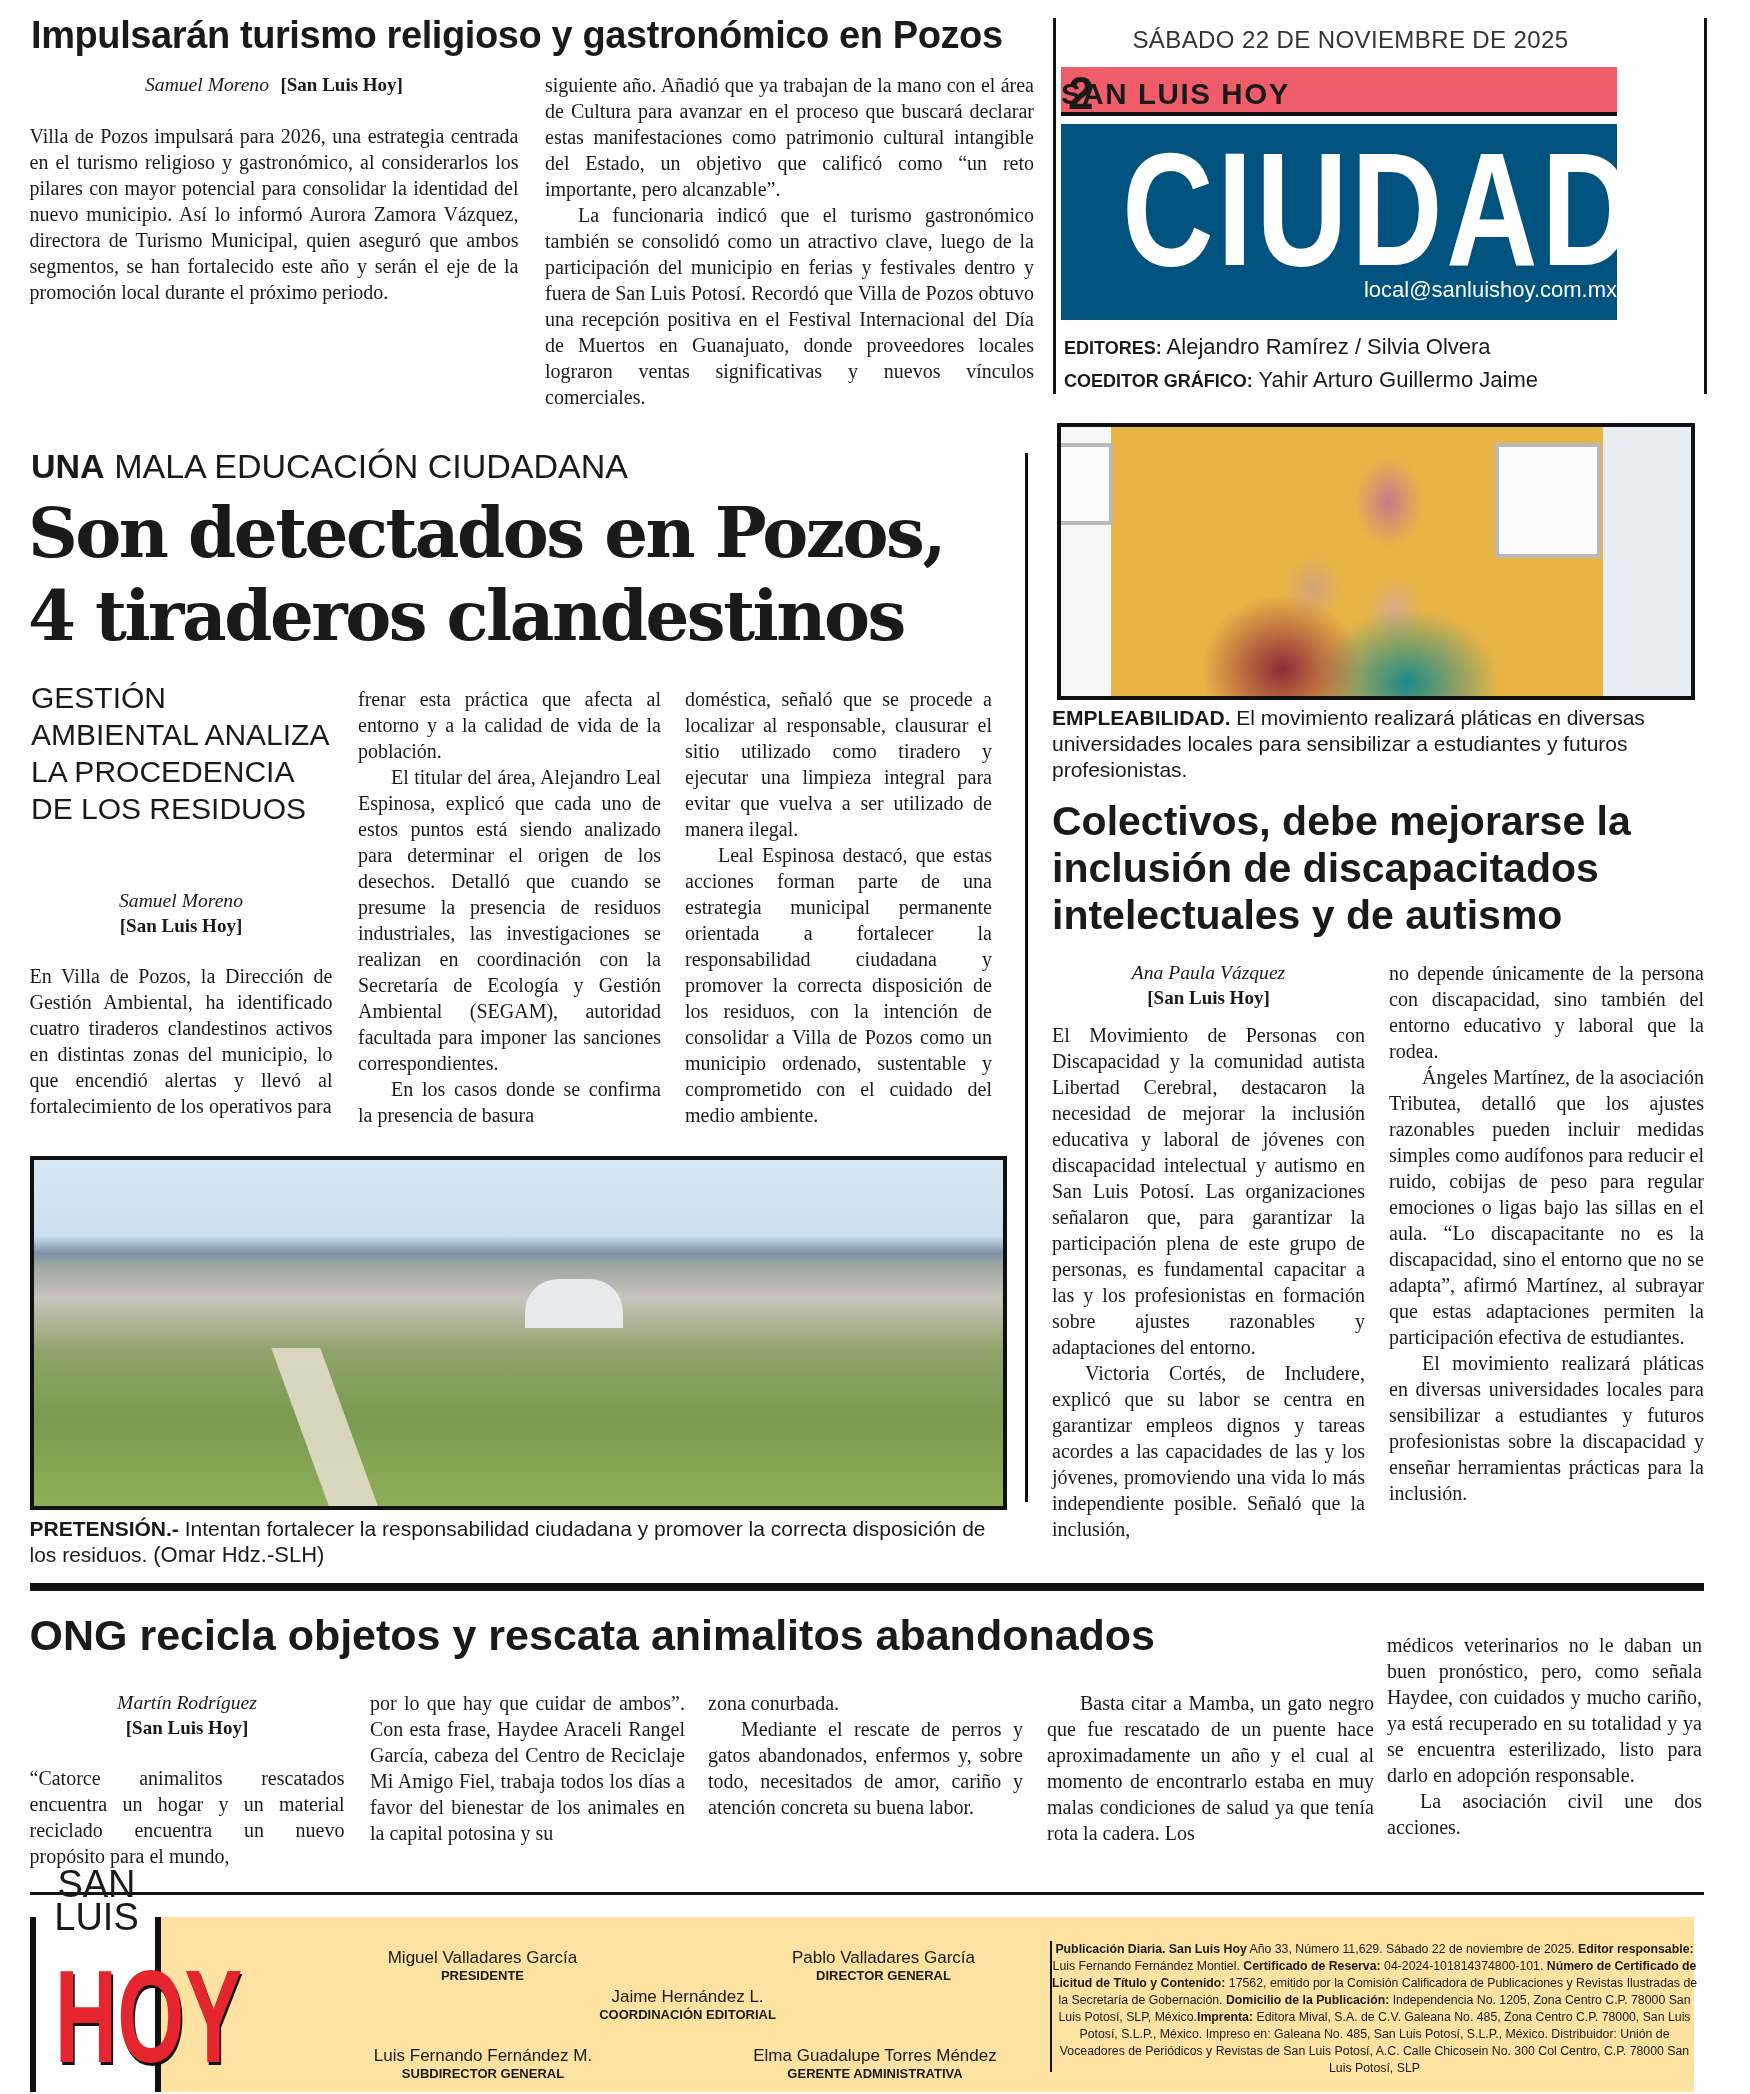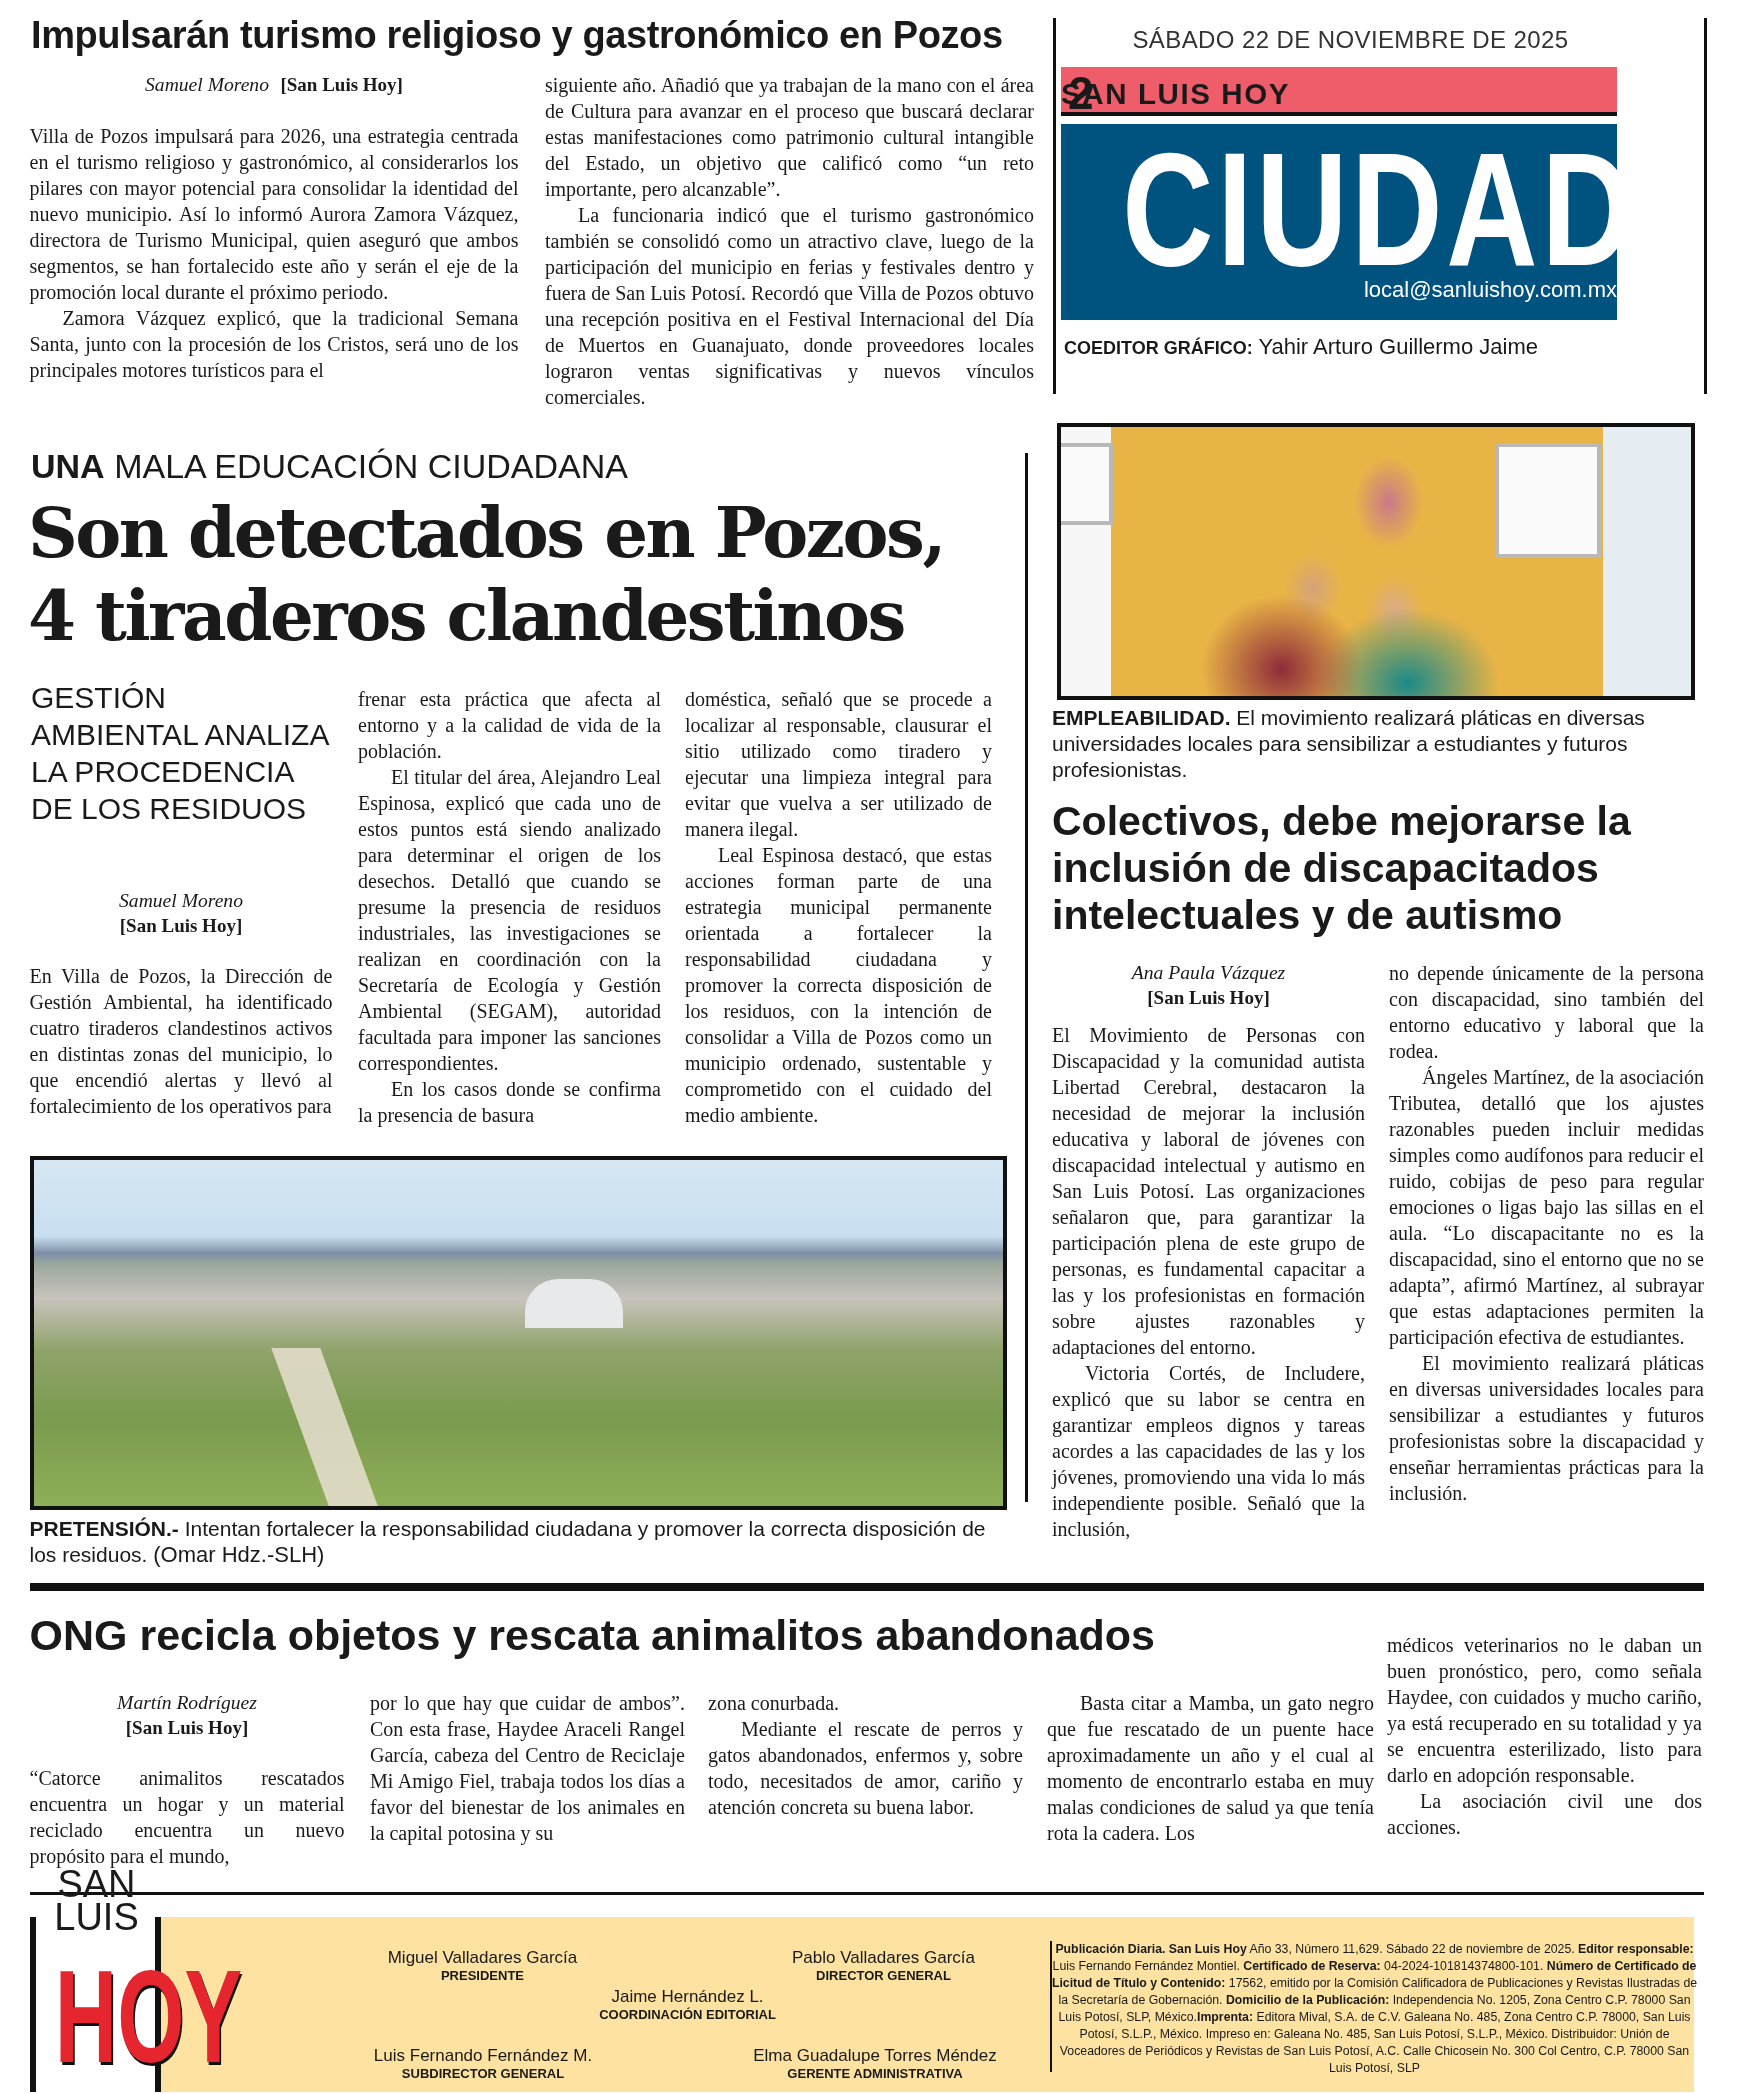--- a/index.html
+++ b/index.html
@@ -77,37 +77,37 @@
 <body>
 
 <h1 class="abs hl-top sans">Impulsarán turismo religioso y gastronómico en Pozos</h1>
 
 <div class="col" style="left:29.5px; top:72px; width:489px;">
   <div style="display:flex; justify-content:center; gap:11.5px; margin-bottom:25px;">
     <span style="font-style:italic; font-size:19.6px;">Samuel Moreno</span>
     <span style="font-weight:bold; font-size:19px;">[San Luis Hoy]</span>
   </div>
   <p>Villa de Pozos impulsará para 2026, una estrategia centrada en el turismo religioso y gastronómico, al considerarlos los pilares con mayor potencial para consolidar la identidad del nuevo municipio. Así lo informó Aurora Zamora Vázquez, directora de Turismo Municipal, quien aseguró que ambos segmentos, se han fortalecido este año y serán el eje de la promoción local durante el próximo periodo.</p>
-  <p class="ind">Zamora Vázquez explicó, que la tradicional Semana Santa, junto con la procesión de los Cristos, será uno de los principales motores turísticos para el</p>
 </div>
 <div class="col" style="left:545px; top:72px; width:489px;">
   <p>siguiente año. Añadió que ya trabajan de la mano con el área de Cultura para avanzar en el proceso que buscará declarar estas manifestaciones como patrimonio cultural intangible del Estado, un objetivo que calificó como “un reto importante, pero alcanzable”.</p>
   <p class="ind">La funcionaria indicó que el turismo gastronómico también se consolidó como un atractivo clave, luego de la participación del municipio en ferias y festivales dentro y fuera de San Luis Potosí. Recordó que Villa de Pozos obtuvo una recepción positiva en el Festival Internacional del Día de Muertos en Guanajuato, donde proveedores locales lograron ventas significativas y nuevos vínculos comerciales.</p>
 </div>
 
 <div class="vrule" style="left:1053px; top:18px; height:376px;"></div>
 <div class="vrule" style="left:1704px; top:18px; height:376px;"></div>
 <div class="abs date sans">SÁBADO 22 DE NOVIEMBRE DE 2025</div>
 <div class="abs pinkbar"></div>
 <div class="abs pagenum">2</div>
 <div class="abs pinkbar-title sans">SAN LUIS HOY</div>
 <div class="abs bluebox"></div>
 <div class="abs ciudad sans">CIUDAD</div>
 <div class="abs email sans">local@sanluishoy.com.mx</div>
 <div class="abs editors sans">
+  <div><b>EDITORES:</b> <span>Alejandro Ramírez / Silvia Olvera</span></div>
   <div><b>COEDITOR GRÁFICO:</b> <span>Yahir Arturo Guillermo Jaime</span></div>
 </div>
 
 <div class="vrule" style="left:1025px; top:453px; height:1049px;"></div>
 <div class="abs kicker sans">
   <b>UNA</b>
   <span>MALA EDUCACIÓN CIUDADANA</span>
 </div>
 <h2 class="abs hl-main">
   <span style="display:block">Son detectados en Pozos,</span>

